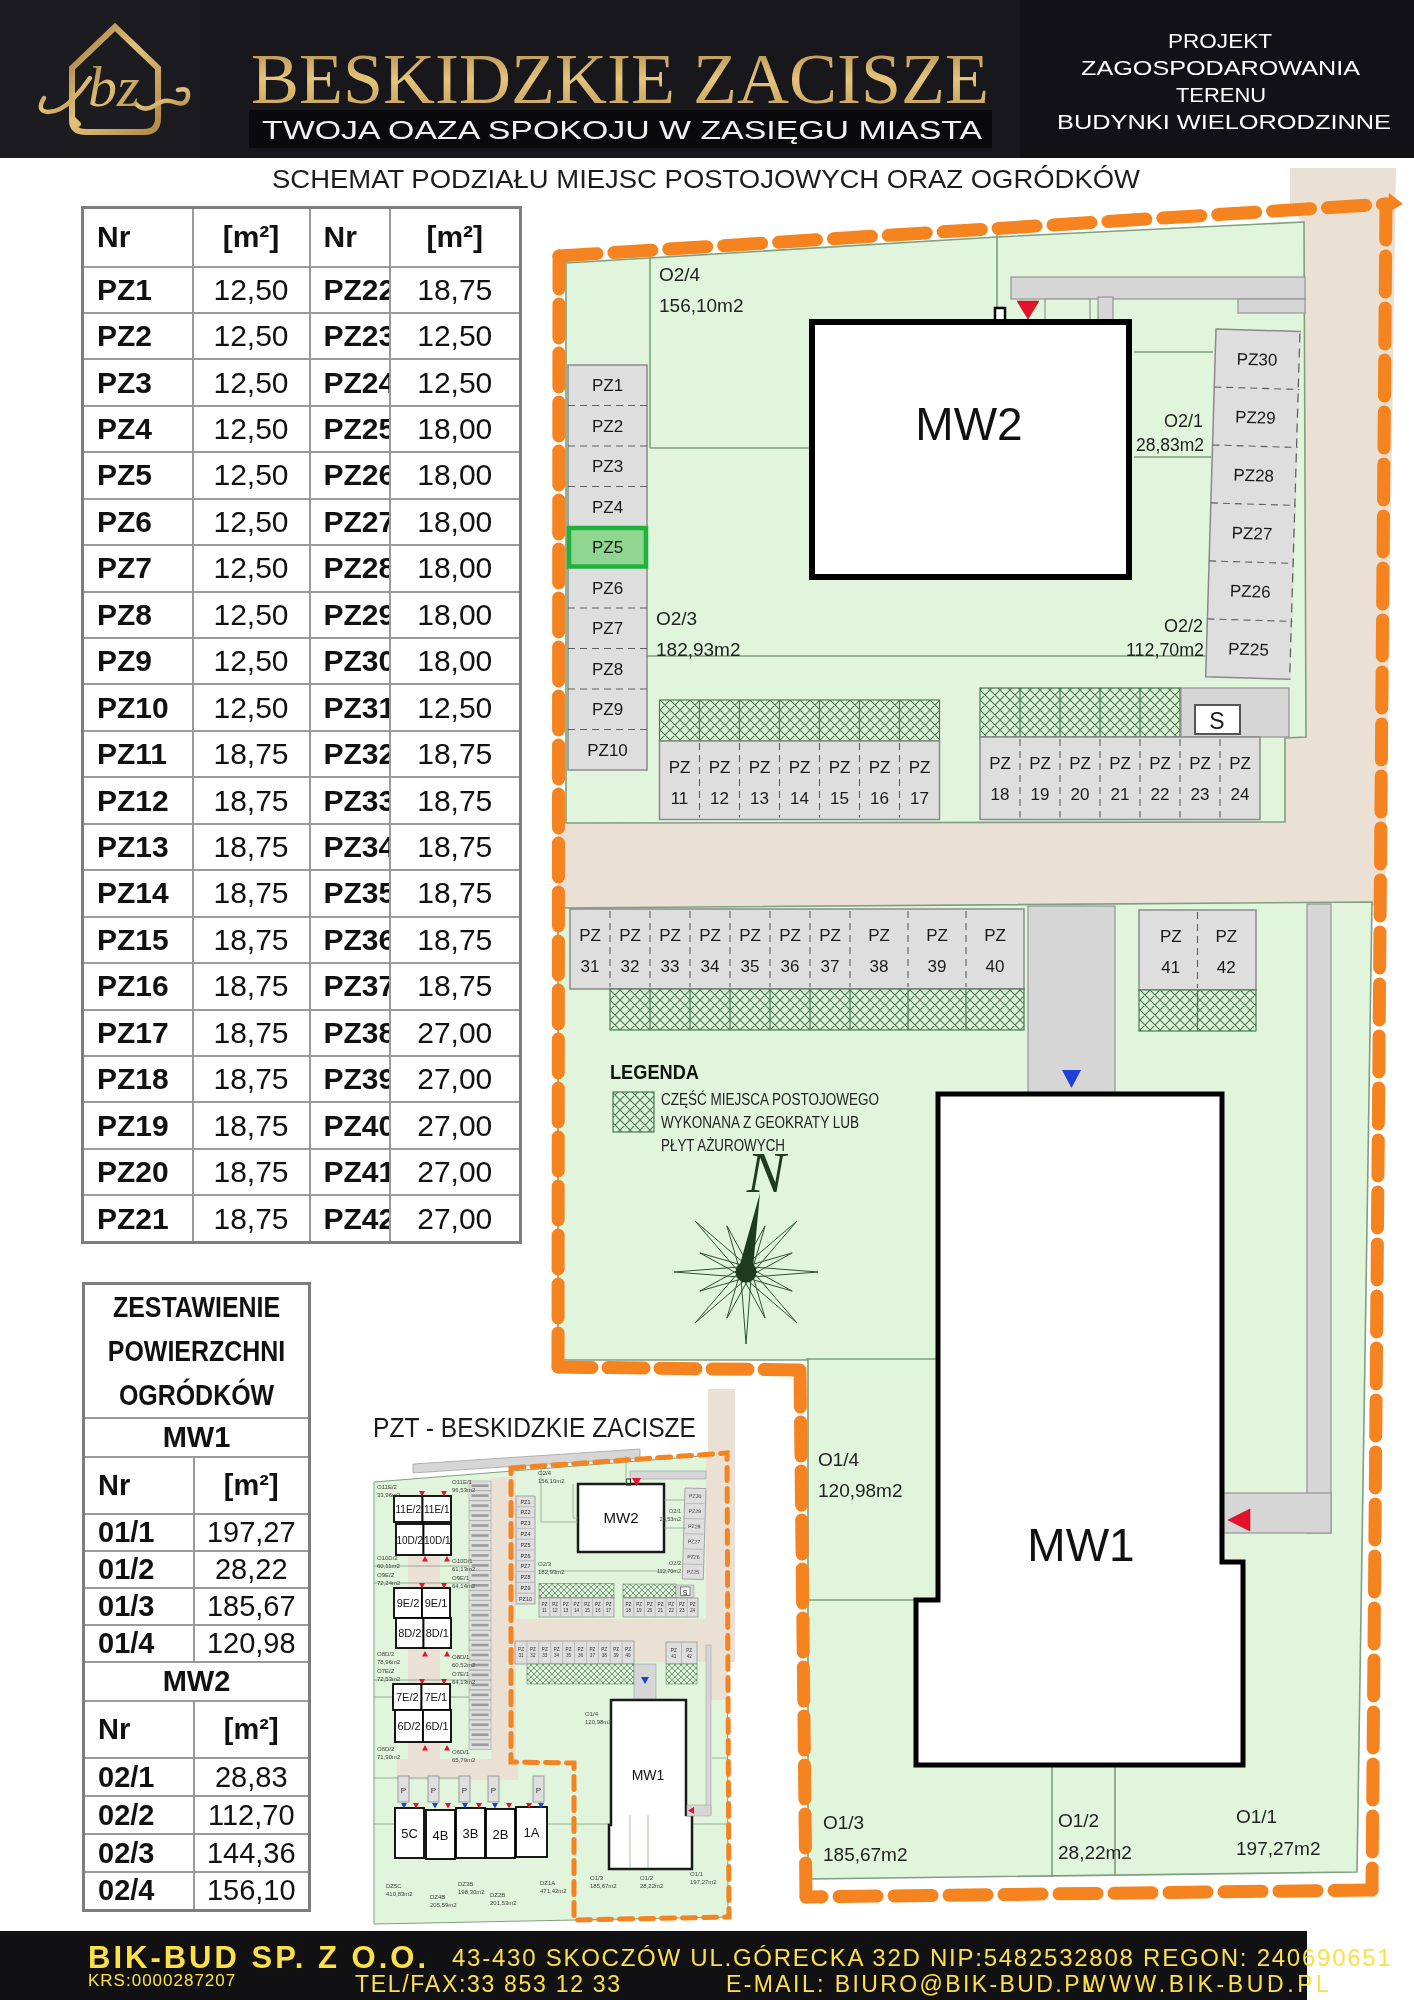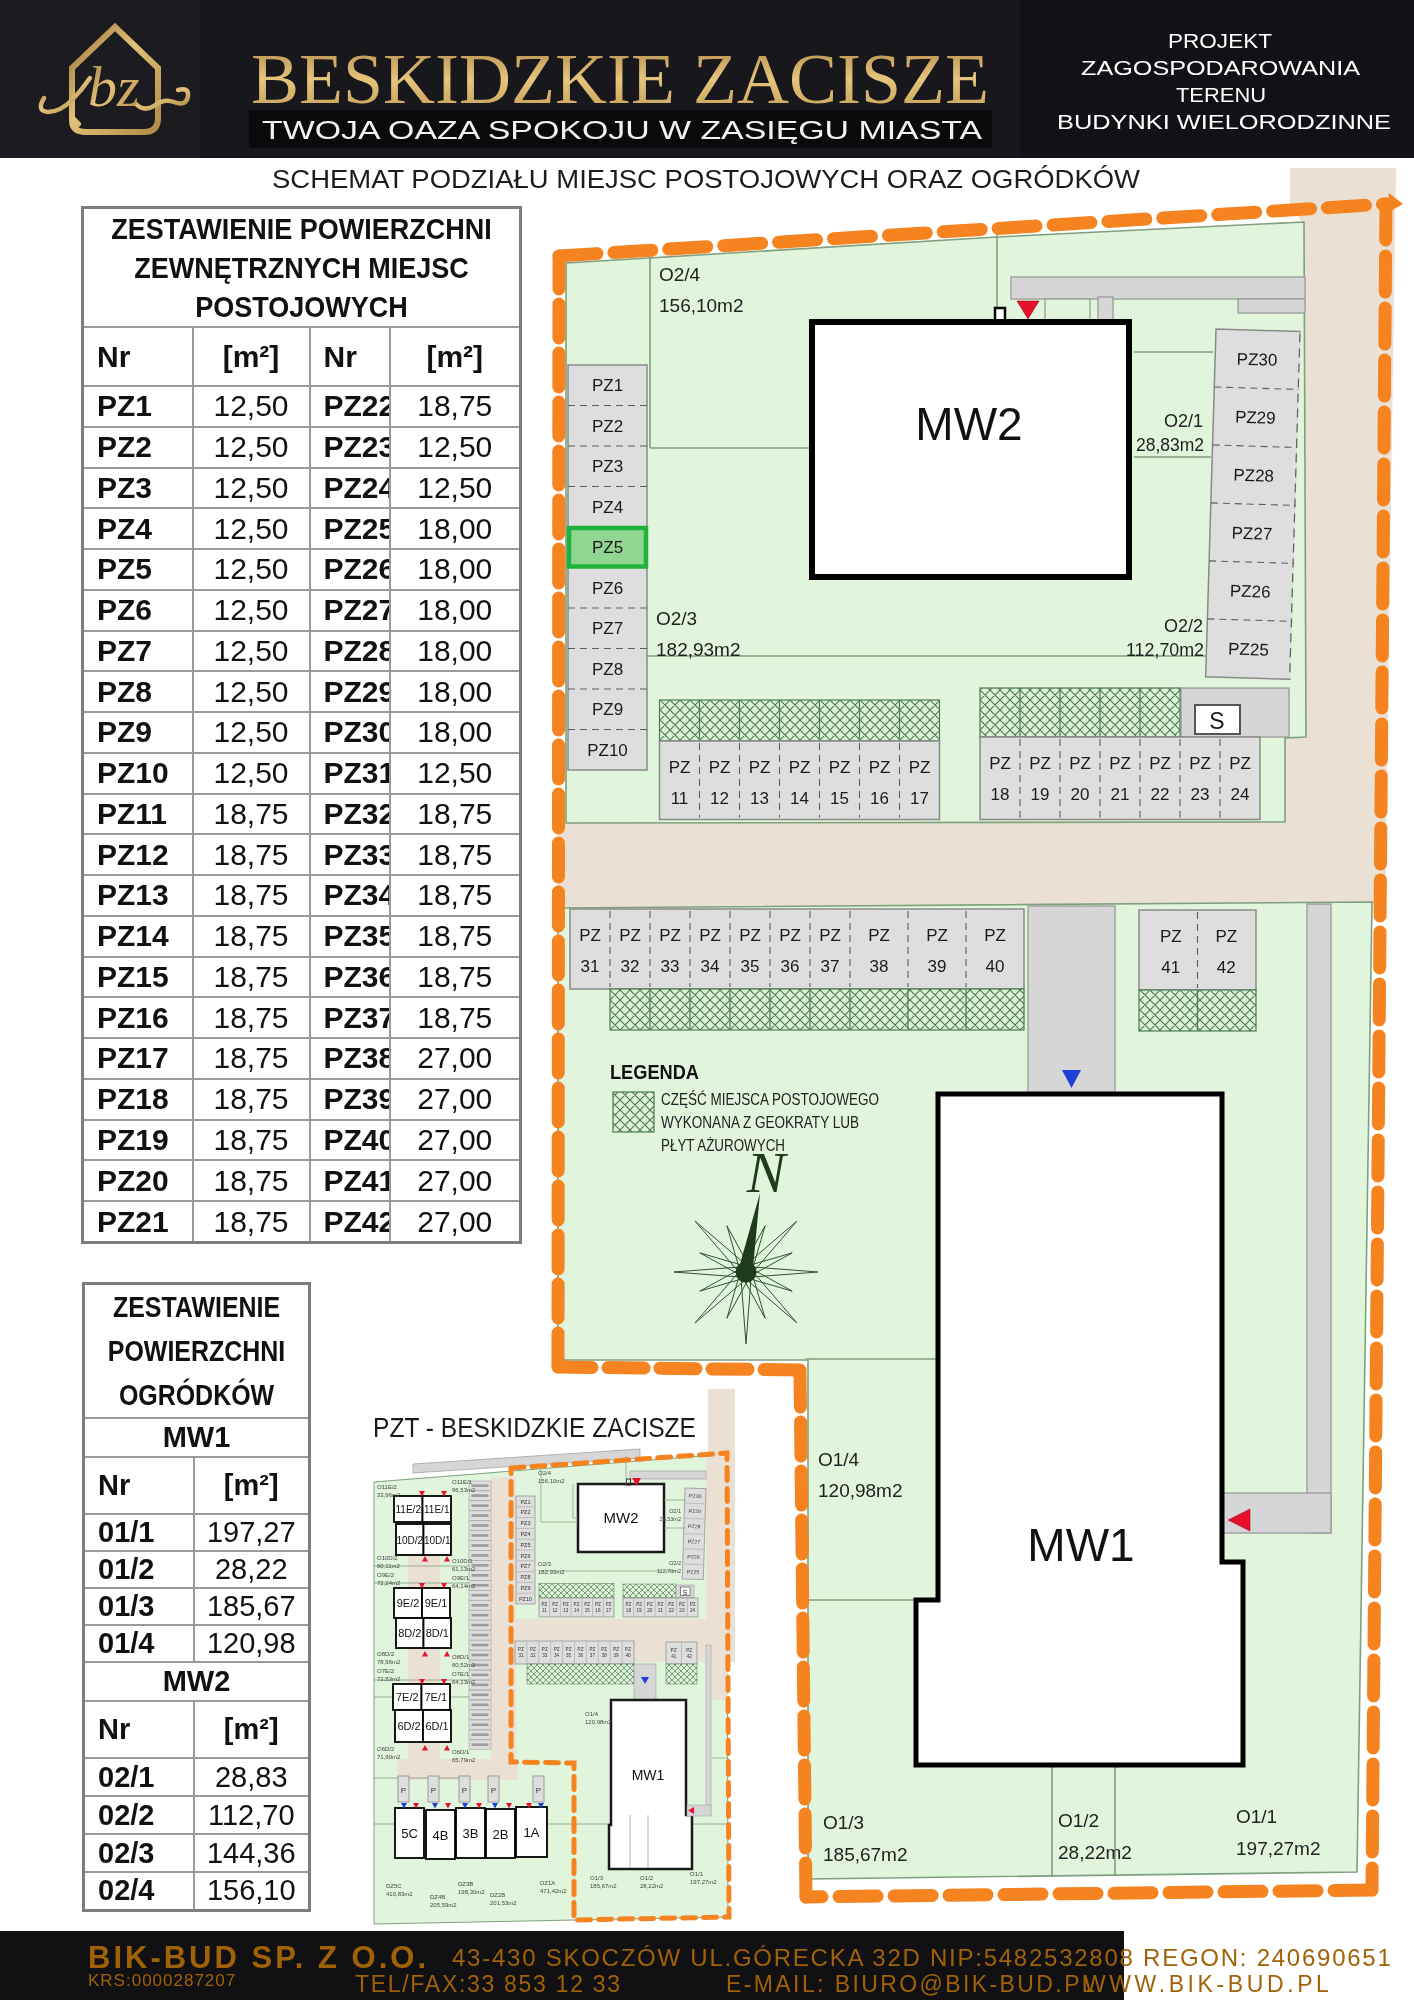--- a/index.html
+++ b/index.html
@@ -14,21 +14,21 @@
   table{border-collapse:collapse;table-layout:fixed;}
   td{padding:0;overflow:hidden;white-space:nowrap;}
   #t1{position:absolute;left:81px;top:206px;width:438px;height:1038px;border:3px solid #7d7d7d;}
   #t1 td{border:2px solid #9a9a9a;font-size:30px;color:#111;}
   #t2{position:absolute;left:82px;top:1282px;width:226px;height:616px;border:3px solid #7d7d7d;}
   #t2 td{border:2px solid #9a9a9a;font-size:29px;color:#111;}
   .tt{font-weight:bold;text-align:center;font-size:28px;}
   .nr{font-weight:bold;text-align:left;padding-left:13px;}
   .vv{text-align:center;font-weight:normal;}
   
-  #ftr{left:0;top:1931px;width:1124px;height:69px;background:#111113;color:#a16207;}
+  #ftr{left:0;top:1931px;width:1307px;height:69px;background:#111113;color:#fde047;}
   #ftr div{position:absolute;white-space:nowrap;}
 </style>
 </head>
 <body>
 <div class="abs" id="hdr">
   <div class="panel"></div>
     <div class="panel2"></div>
   <svg class="abs" style="left:30px;top:8px" width="170" height="145" viewBox="0 0 170 145">
     <defs>
         <linearGradient id="gold" x1="0" y1="0" x2="1" y2="1">
@@ -65,25 +65,20 @@
 </div>
 
 <table id="t1">
 <colgroup>
       <col style="width:110px">
       <col style="width:117px">
       <col style="width:80px">
       <col style="width:131px">
     </colgroup>
 <tbody>
-      <tr>
-        <td colspan="4" class="tt" style="height:116px;line-height:39px">
-          <div style="transform:scaleX(0.9)">ZESTAWIENIE POWIERZCHNI<br>ZEWNĘTRZNYCH MIEJSC<br>POSTOJOWYCH</div>
-        </td>
-      </tr>
 <tr style="height:59px">
         <td class="nr">Nr</td>
         <td class="vv" style="font-weight:bold">[m²]</td>
         <td class="nr">Nr</td>
         <td class="vv" style="font-weight:bold">[m²]</td>
       </tr>
 <tr>
         <td class="nr">PZ1</td>
         <td class="vv">12,50</td>
         <td class="nr">PZ22</td>

